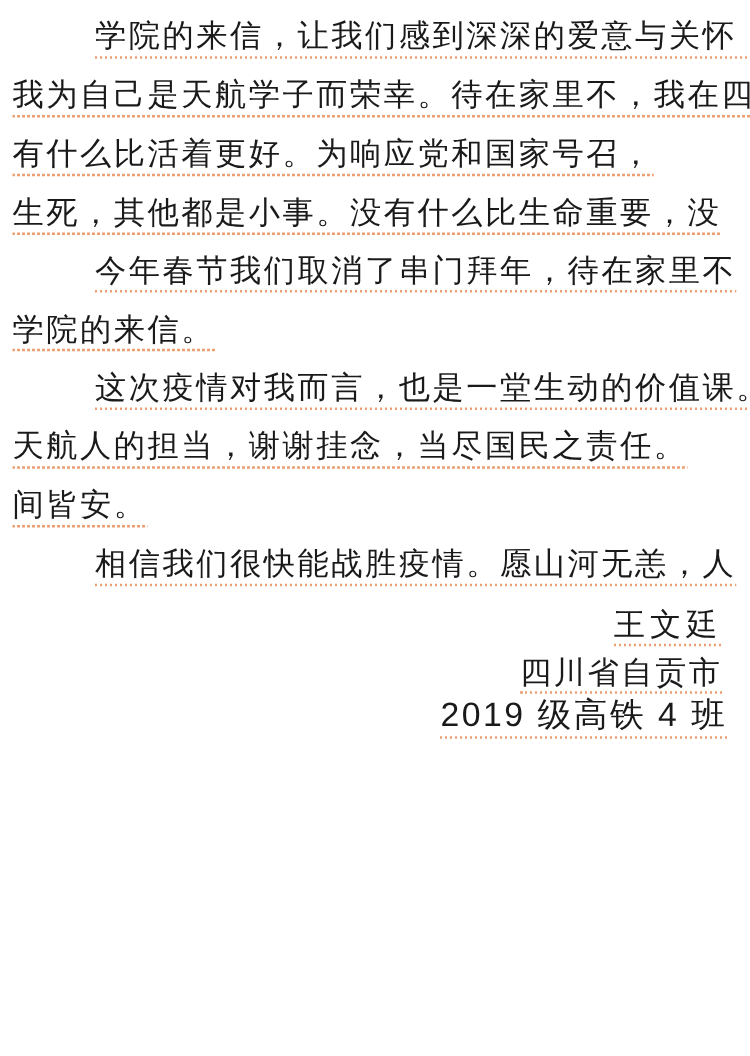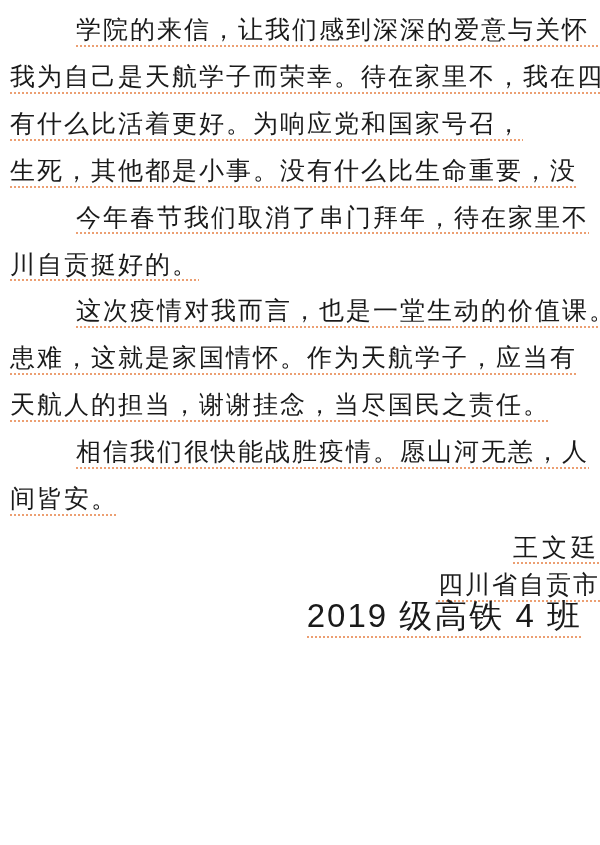--- a/index.html
+++ b/index.html
@@ -42,26 +42,27 @@
     );
     background-repeat: no-repeat;
     background-position: left bottom;
     background-size: 100% 2px;
   }
   .signature { display: block; }
   .sig-row {
     display: flex;
     justify-content: flex-end;
     align-items: flex-end;
+    padding-right: 22px;
   }
   .sig-name { height: 48.5px; }
   .sig-name .u { letter-spacing: 4px; }
   .sig-location { height: 44px; align-items: center; }
   .sig-class { height: 30px; padding-right: 18px; }
-  .sig-class .u { font-size: 33px; letter-spacing: 2px; }
+  .sig-class .u { font-size: 27px; letter-spacing: 2px; }
 </style>
 </head>
 <body>
 
 <div class="page">
   <div class="letter-body" id="lines-container">
   <div class="line indent">
     <span class="u line-text">学院的来信，让我们感到深深的爱意与关怀，</span>
   </div>
 
@@ -77,43 +78,40 @@
 
   <div class="line">
     <span class="u line-text">生死，其他都是小事。没有什么比生命重要，没</span>
   </div>
 
   <div class="line indent">
     <span class="u line-text">今年春节我们取消了串门拜年，待在家里不</span>
   </div>
 
   <div class="line">
-    <span class="u line-text">川自贡挺好的。</span>
+    <span class="u line-text">学院的来信。</span>
   </div>
 
   <div class="line indent">
     <span class="u line-text">这次疫情对我而言，也是一堂生动的价值课。</span>
   </div>
 
 
 
-  <div class="line">
-    <span class="u line-text">患难，这就是家国情怀。作为天航学子，应当有</span>
-  </div>
 
   <div class="line">
     <span class="u line-text">天航人的担当，谢谢挂念，当尽国民之责任。</span>
   </div>
 
+  <div class="line">
+    <span class="u line-text">间皆安。</span>
+  </div>
+
   <div class="line indent">
     <span class="u line-text">相信我们很快能战胜疫情。愿山河无恙，人</span>
-  </div>
-
-  <div class="line">
-    <span class="u line-text">间皆安。</span>
   </div>
 </div>
   <div class="signature">
     <div class="sig-row sig-name">
       <span class="u">王文廷</span>
     </div>
     <div class="sig-row sig-location">
       <span class="u">四川省自贡市</span>
     </div>
     <div class="sig-row sig-class">

